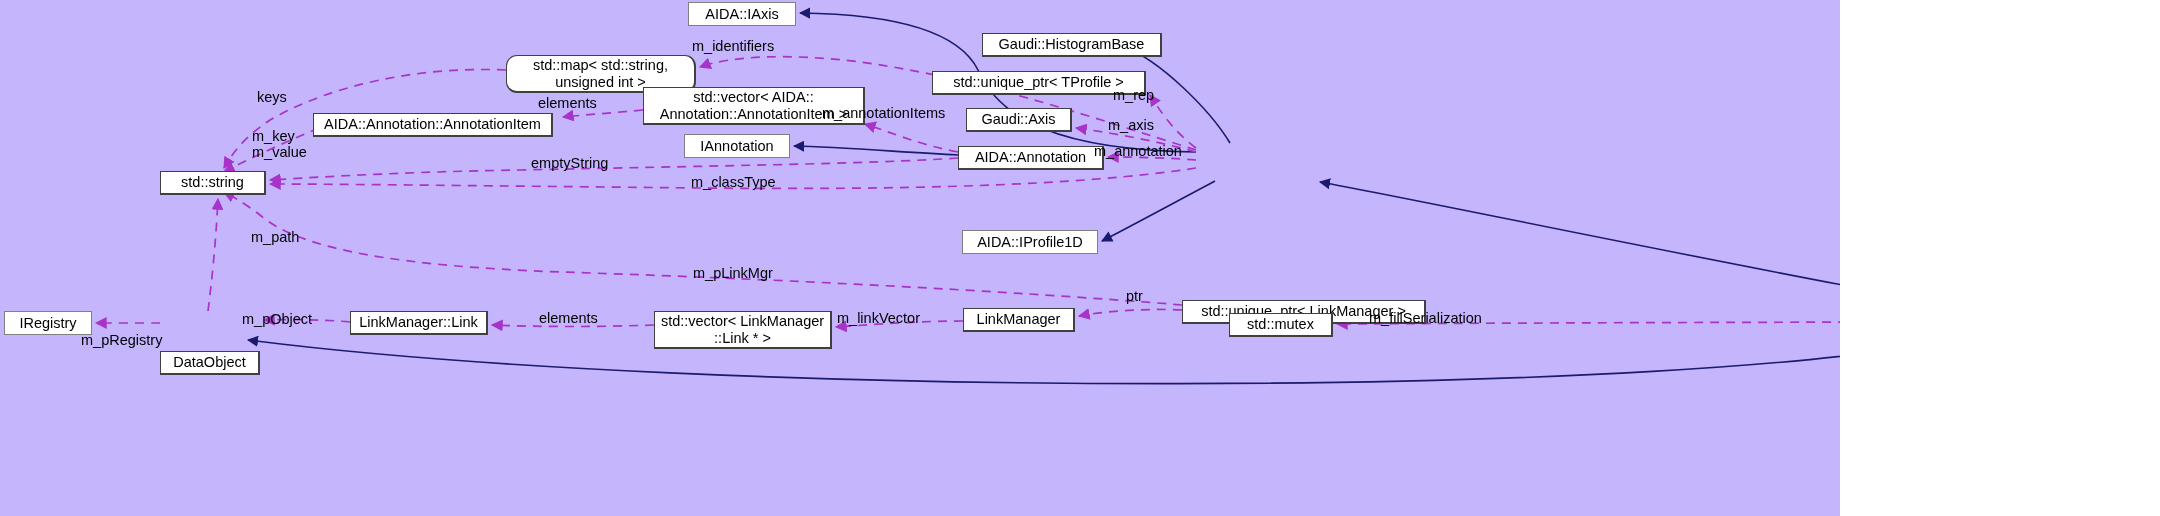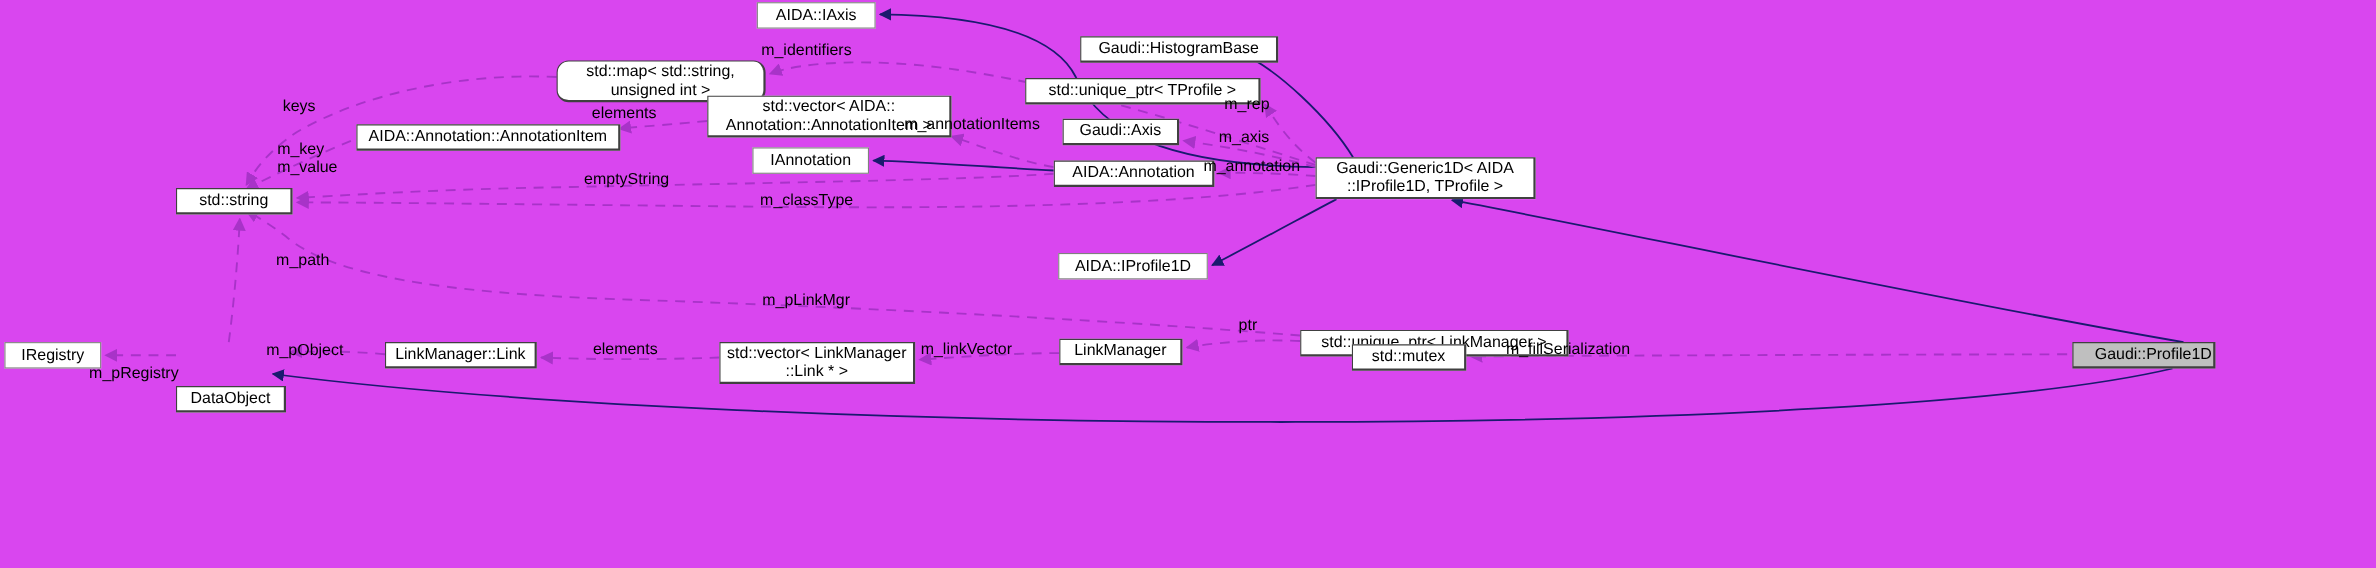--- a/index.html
+++ b/index.html
@@ -2,23 +2,23 @@
 <html><head>
 <meta charset="utf-8">
 <style>
   html, body {
     margin: 0;
     padding: 0;
     background: #ffffff;
   }
   #diagram {
     position: relative;
-    width: 2160px;
+    width: 1840px;
     height: 516px;
-    background: #d946ef;
+    background: #c4b5fd;
     font-family: "Liberation Sans", sans-serif;
     overflow: hidden;
   }
   #edge-layer {
     position: absolute;
     left: 0;
     top: 0;
     width: 2160px;
     height: 516px;
     pointer-events: none;
@@ -107,25 +107,23 @@
   </svg>
 
   <div class="node plain" style="left:688px; top:2px;   width:108px; height:24px;">AIDA::IAxis</div>
   <div class="node solid" style="left:944px; top:33px;  width:180px; height:24px;margin-left:38px;">Gaudi::HistogramBase</div>
   <div class="node solid" style="left:506px; top:55px;  width:190px; height:38px;border-radius:11px;">std::map&lt; std::string,
 unsigned int &gt;</div>
   <div class="node solid" style="left:932px; top:71px;  width:214px; height:24px;">std::unique_ptr&lt; TProfile &gt;</div>
   <div class="node solid" style="left:643px; top:87px;  width:222px; height:38px;">std::vector&lt; AIDA::
 Annotation::AnnotationItem &gt;</div>
   <div class="node solid" style="left:966px; top:108px; width:106px; height:24px;">Gaudi::Axis</div>
-  <div class="node solid" style="left:324px; top:113px; width:240px; height:24px;">AIDA::Annotation::AnnotationItem</div>
+  <div class="node solid" style="left:313px; top:113px; width:240px; height:24px;">AIDA::Annotation::AnnotationItem</div>
   <div class="node plain" style="left:684px; top:134px; width:106px; height:24px;">IAnnotation</div>
   <div class="node solid" style="left:958px; top:146px; width:146px; height:24px;">AIDA::Annotation</div>
-  <div class="node solid" style="left:1196px; top:143px; width:200px; height:38px;">Gaudi::Generic1D&lt; AIDA
-::IProfile1D, TProfile &gt;</div>
   <div class="node solid" style="left:160px; top:171px; width:106px; height:24px;">std::string</div>
   <div class="node plain" style="left:962px; top:230px; width:136px; height:24px;">AIDA::IProfile1D</div>
   <div class="node solid" style="left:1182px; top:300px; width:244px; height:24px;">std::unique_ptr&lt; LinkManager &gt;</div>
   <div class="node plain" style="left:4px;   top:311px; width:88px;  height:24px;">IRegistry</div>
   <div class="node solid" style="left:160px; top:311px; width:100px; height:24px;margin-top:40px;">DataObject</div>
   <div class="node solid" style="left:350px; top:311px; width:138px; height:24px;">LinkManager::Link</div>
   <div class="node solid" style="left:654px; top:311px; width:178px; height:38px;">std::vector&lt; LinkManager
 ::Link * &gt;</div>
   <div class="node solid" style="left:963px; top:308px; width:112px; height:24px;">LinkManager</div>
   <div class="node solid" style="left:1229px; top:313px; width:104px; height:24px;">std::mutex</div>

